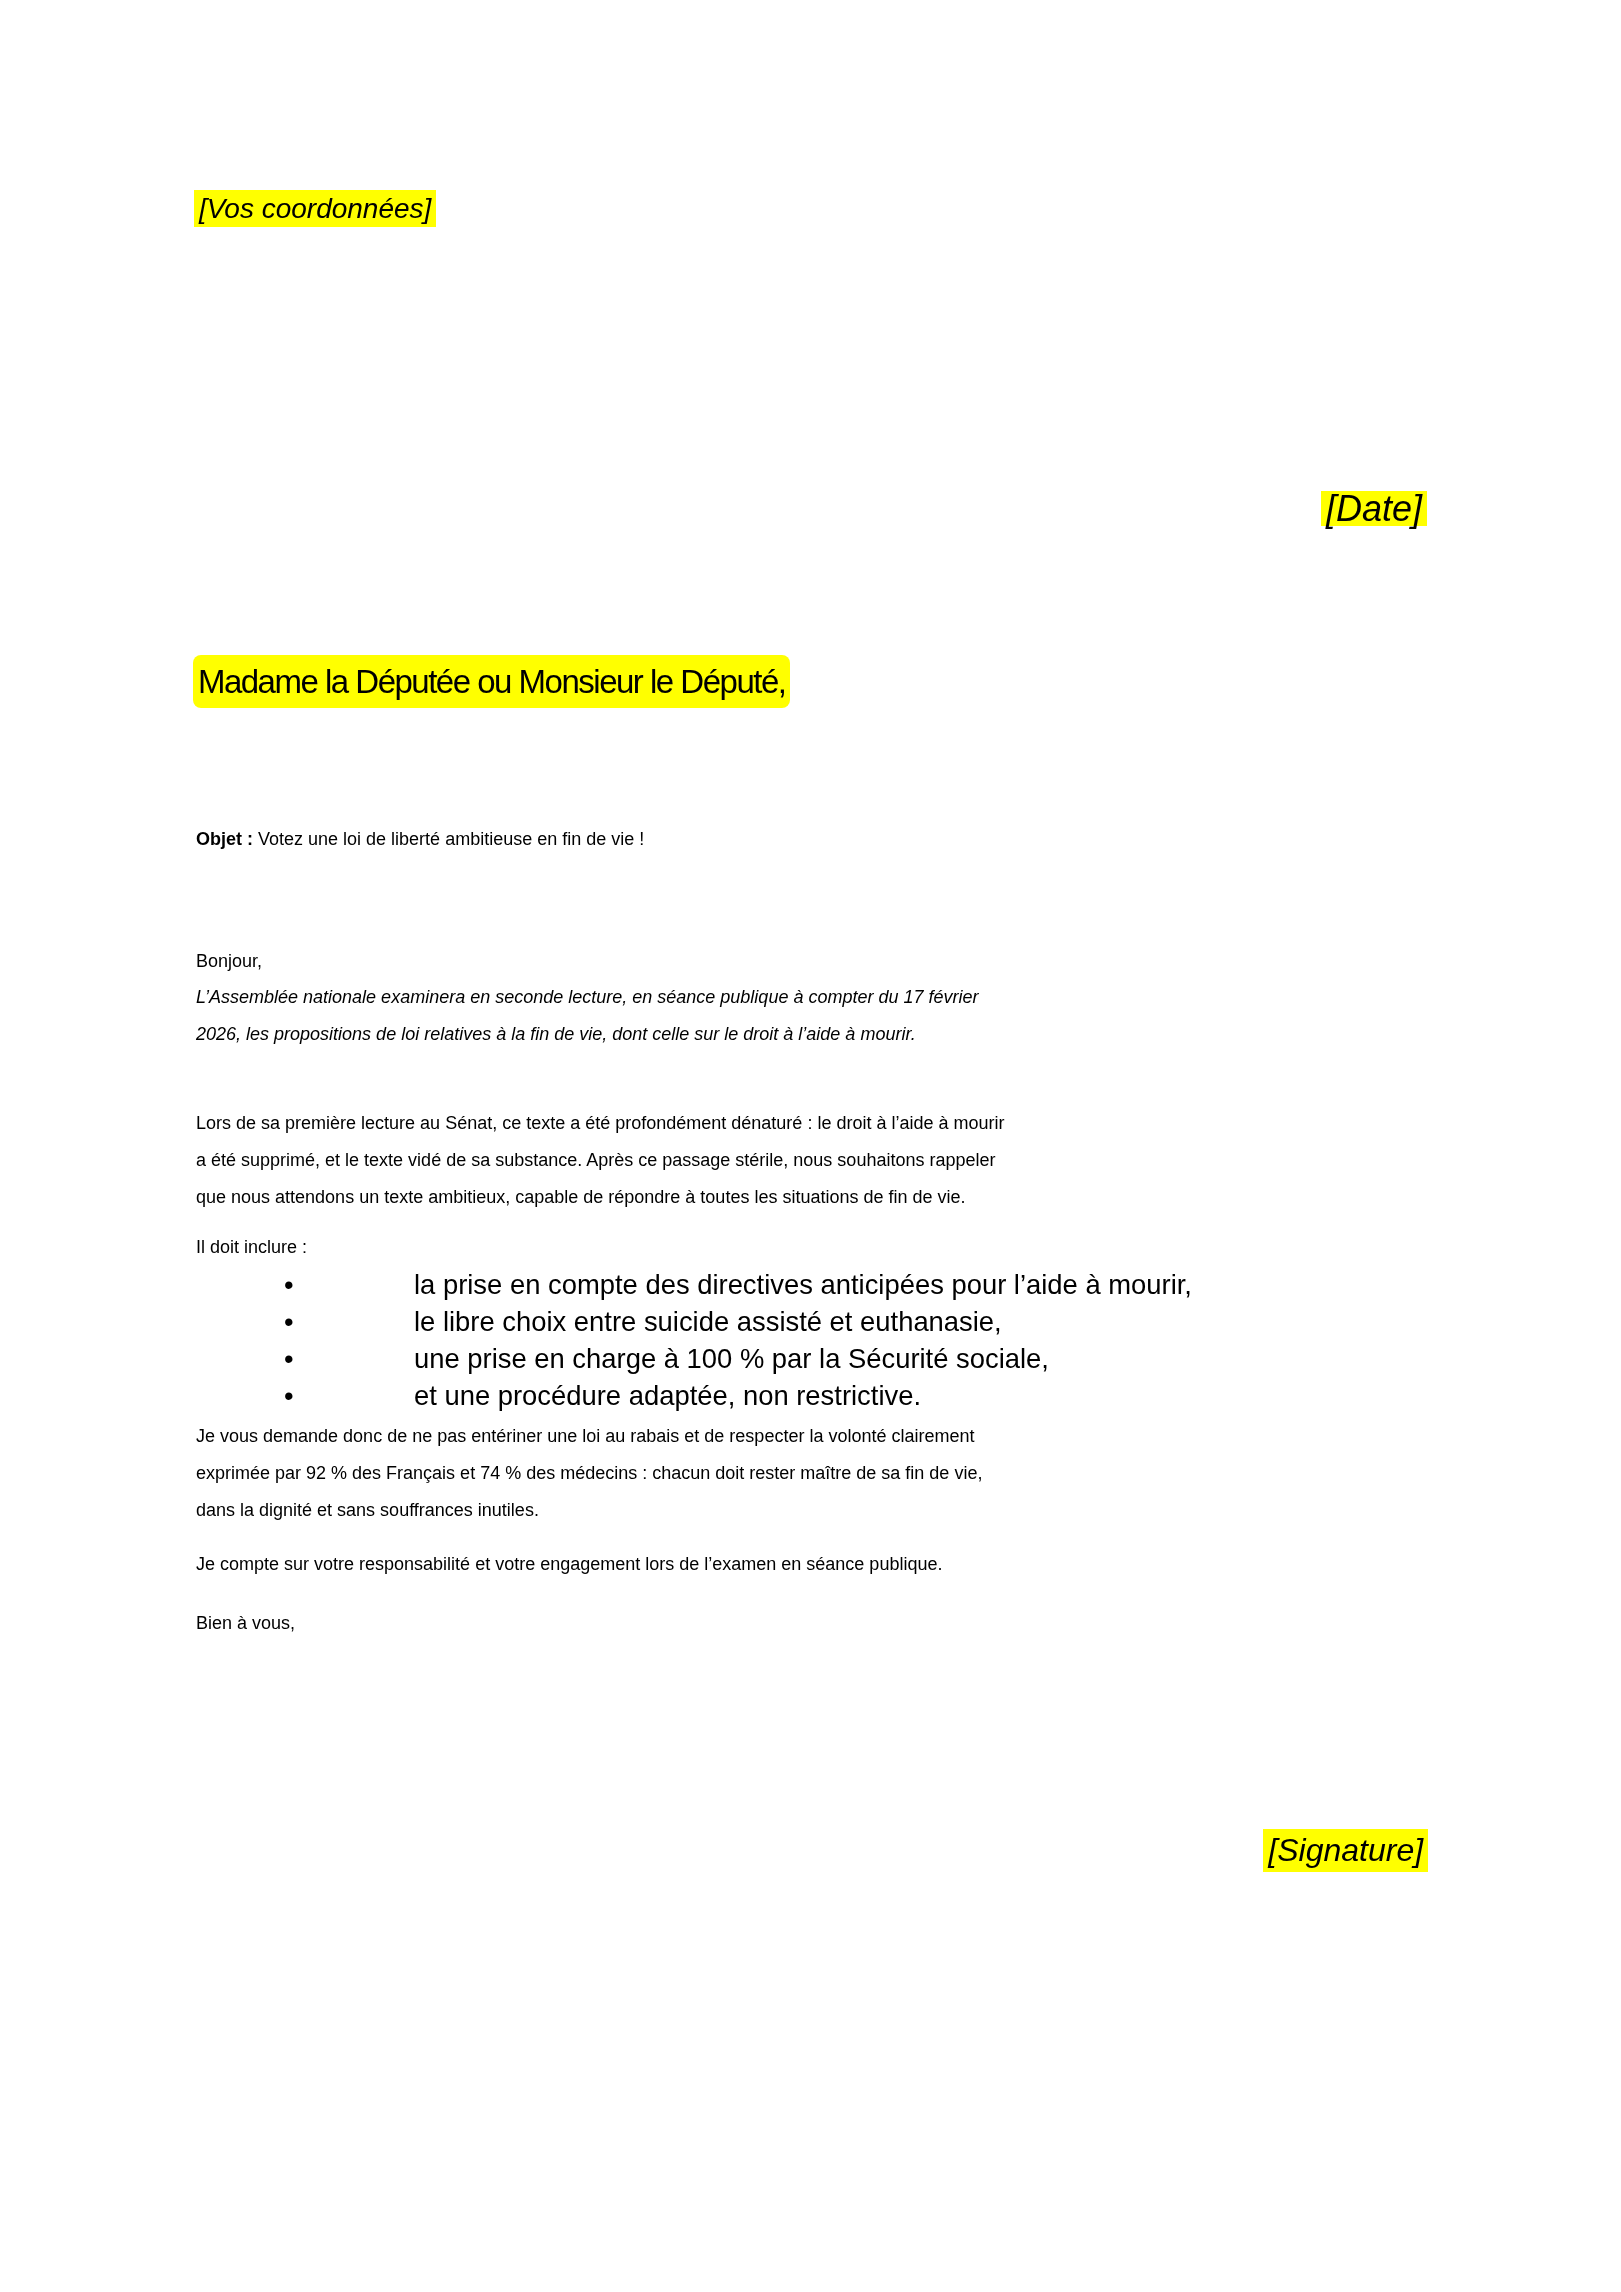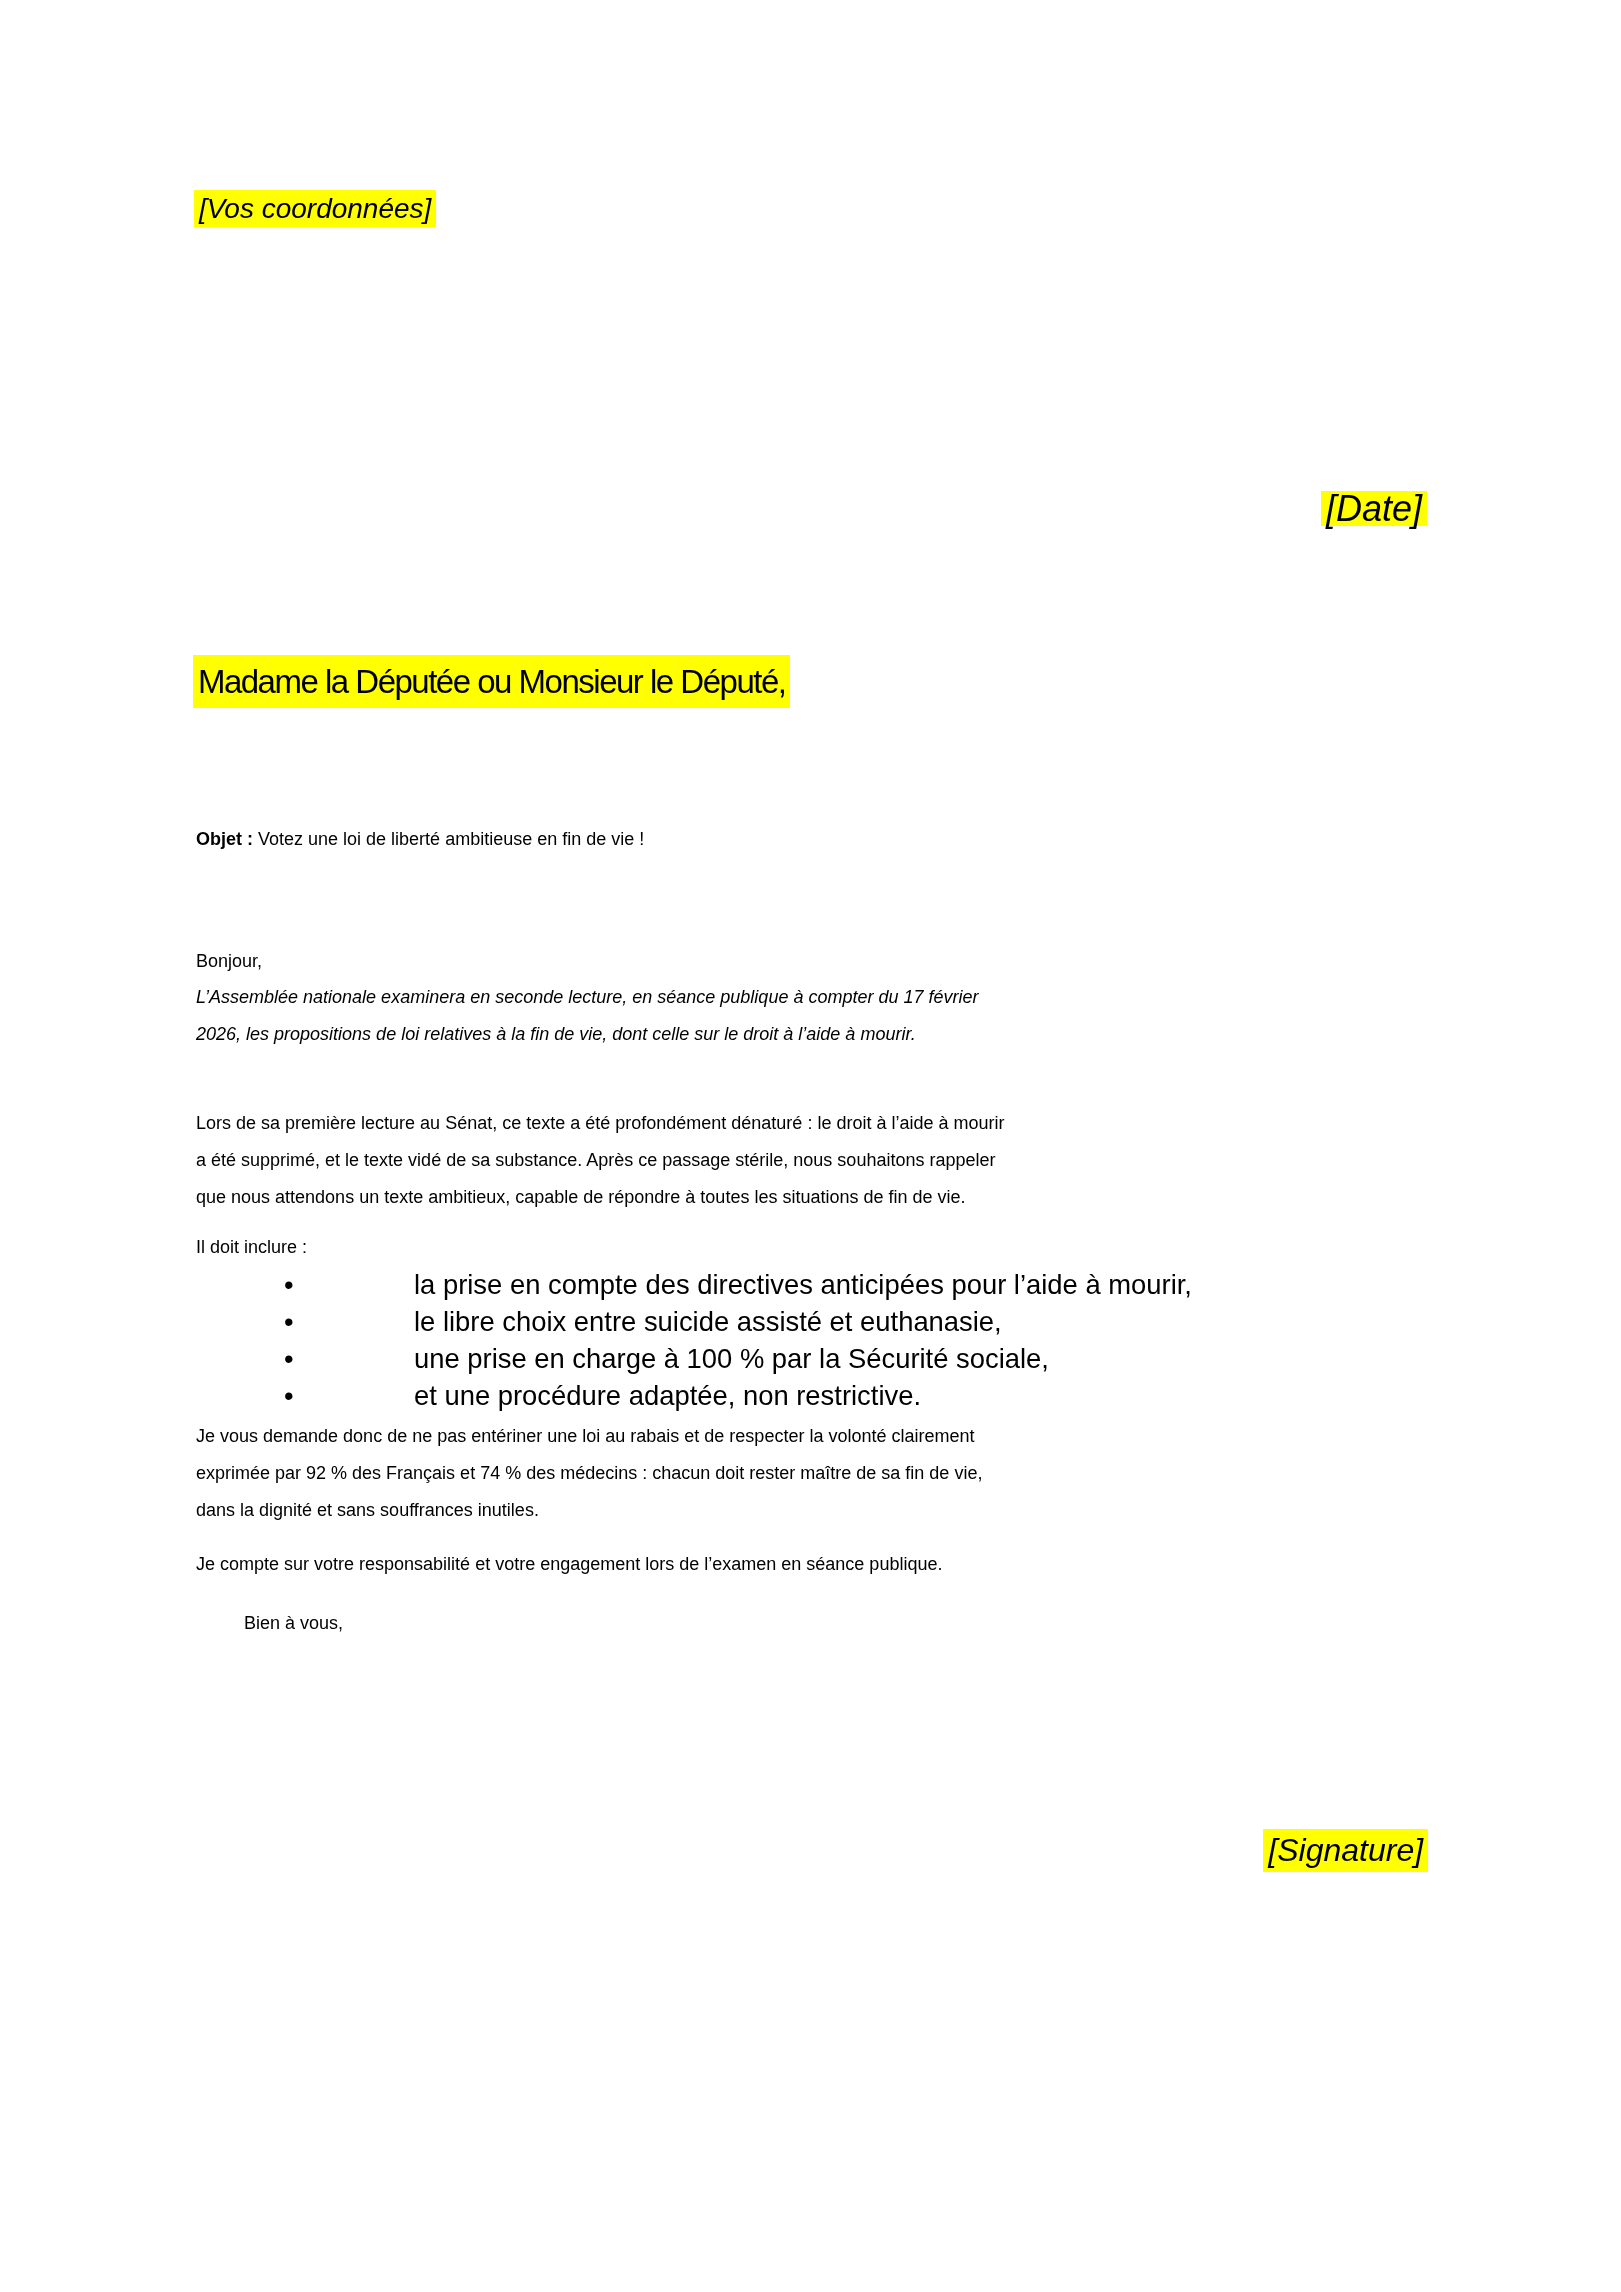--- a/index.html
+++ b/index.html
@@ -34,20 +34,21 @@
   }
   .placeholder {
     font-style: italic;
     font-size: 28px;
     line-height: 37px;
   }
   .salutation {
     font-size: 33px;
     line-height: 53px;
     letter-spacing: -1.5px;
+    border-radius: 8px;
   }
   .signature {
     font-size: 32px;
     line-height: 43px;
   }
   .date {
     font-size: 36px;
     line-height: 35px;
   }
   .subject-label { font-weight: bold; }
@@ -121,20 +122,20 @@
       <span>et une procédure adaptée, non restrictive.</span>
     </li>
   </ul>
 
   <div class="abs body-text para" style="top: 1418px;">Je vous demande donc de ne pas entériner une loi au rabais et de respecter la volonté clairement
 exprimée par 92 % des Français et 74 % des médecins : chacun doit rester maître de sa fin de vie,
 dans la dignité et sans souffrances inutiles.</div>
 
   <div class="abs body-text para" style="top: 1546px;">Je compte sur votre responsabilité et votre engagement lors de l’examen en séance publique.</div>
 
-  <div class="abs body-text" style="left: 196px; top: 1605px; margin-left: 48px;">Bien à vous,</div>
+  <div class="abs body-text" style="left: 196px; top: 1605px;">Bien à vous,</div>
 
   <div class="abs right-align" style="right: 193px; top: 1829px; padding-left: 26px;">
     <span class="hl placeholder signature">[Signature]</span>
   </div>
 
 </div>
 
 
 </body></html>

